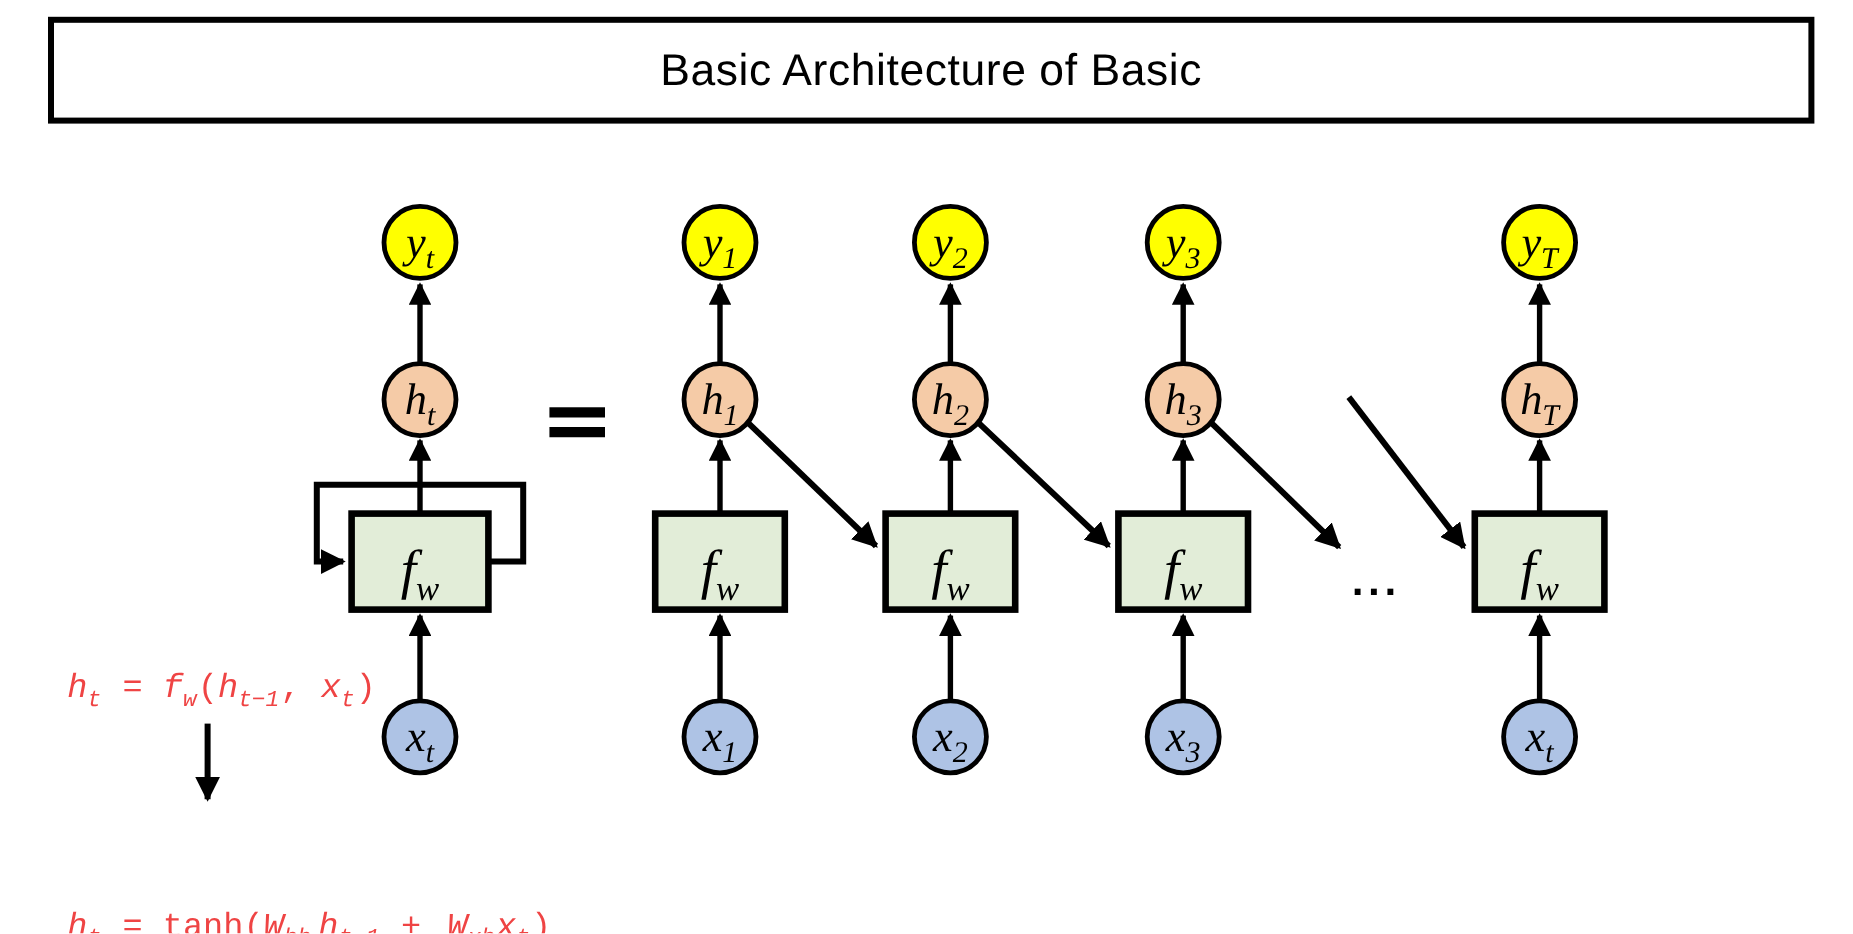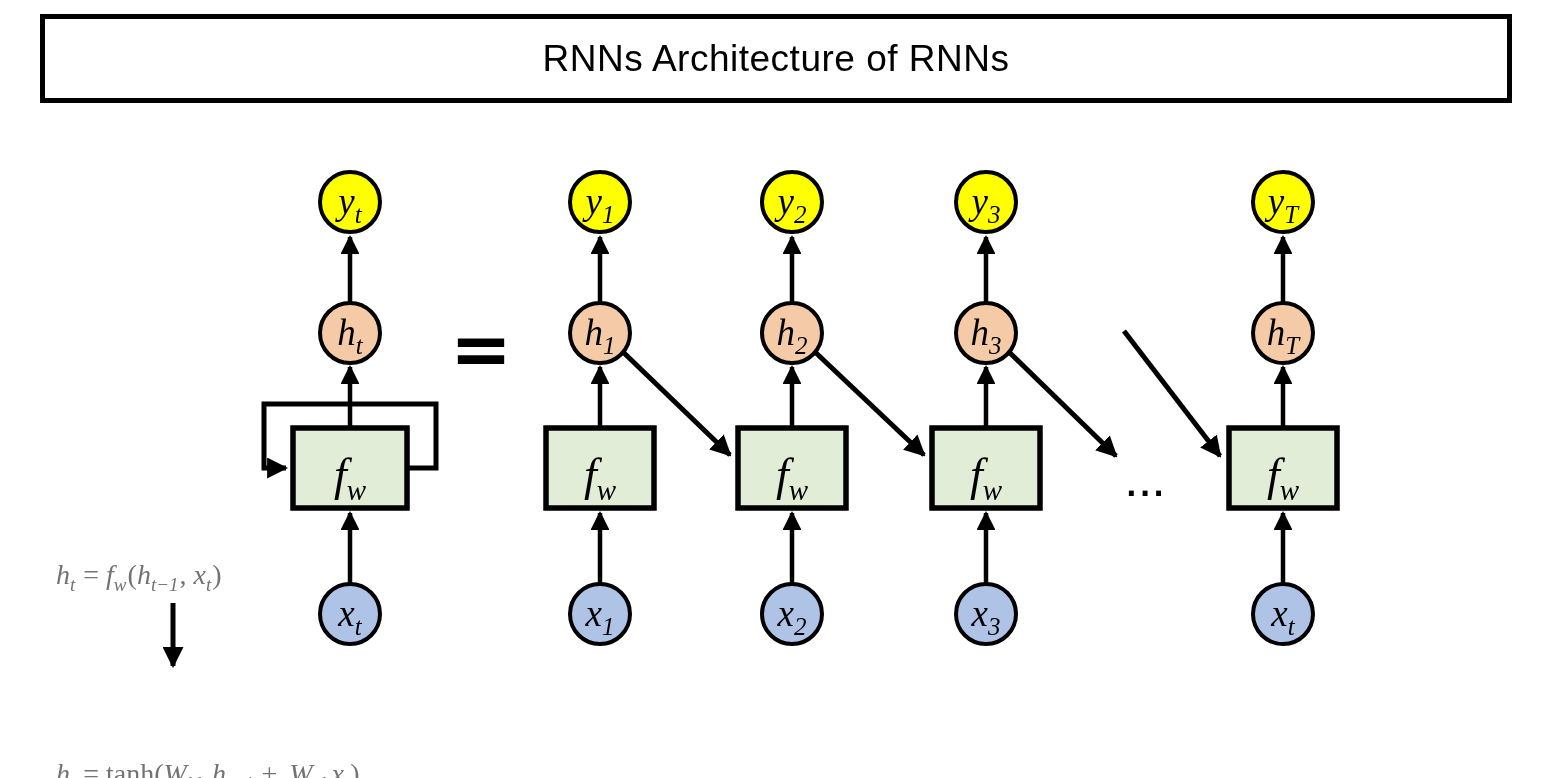--- a/index.html
+++ b/index.html
@@ -19,34 +19,34 @@
   .node{stroke:#000;stroke-width:4;}
   .cellbox{stroke:#000;stroke-width:5.5;}
   .nlabel{font-family:"Liberation Serif",serif;font-style:italic;font-size:37px;fill:#000;}
   .nsub{font-size:25px;}
   .flabel{font-family:"Liberation Serif",serif;font-style:italic;font-size:46px;fill:#000;}
   .fsub{font-size:29px;}
   .eqsign{font-family:"DejaVu Sans",sans-serif;font-size:74px;font-weight:bold;fill:#000;}
   .dots{font-family:"DejaVu Sans",sans-serif;font-size:28px;font-weight:bold;fill:#000;letter-spacing:3px;}
 
   
-  .eq{position:absolute;left:56px;color:#737373;
-      font-family:Liberation Serif, serif;font-style:italic;font-size:28px;white-space:pre;}
+  .eq{position:absolute;left:56px;color:#ef4444;
+      font-family:Liberation Mono, monospace;font-style:italic;font-size:28px;white-space:pre;}
   .eq .sub{font-size:19px;vertical-align:-7px;margin-right:1px;}
   .eq .op{font-style:normal;}
   .eq .gap{margin-left:5px;}
   .eq-block{line-height:35px;}
 </style>
 </head>
 <body>
 
 <div id="stage">
 
   <div class="title-box">
-    <span class="title-text">RNNs Architecture of RNNs</span>
+    <span class="title-text">Basic Architecture of Basic</span>
   </div>
 
   <svg class="diagram" width="1544" height="778" viewBox="0 0 1544 778">
     <defs>
       <marker id="ah" viewBox="0 0 10 10" refX="9" refY="5" markerWidth="4.2" markerHeight="4.2" orient="auto" markerUnits="strokeWidth">
         <path d="M0,0 L10,5 L0,10 Z" fill="#000"></path>
       </marker>
     </defs>
 
     <g>

